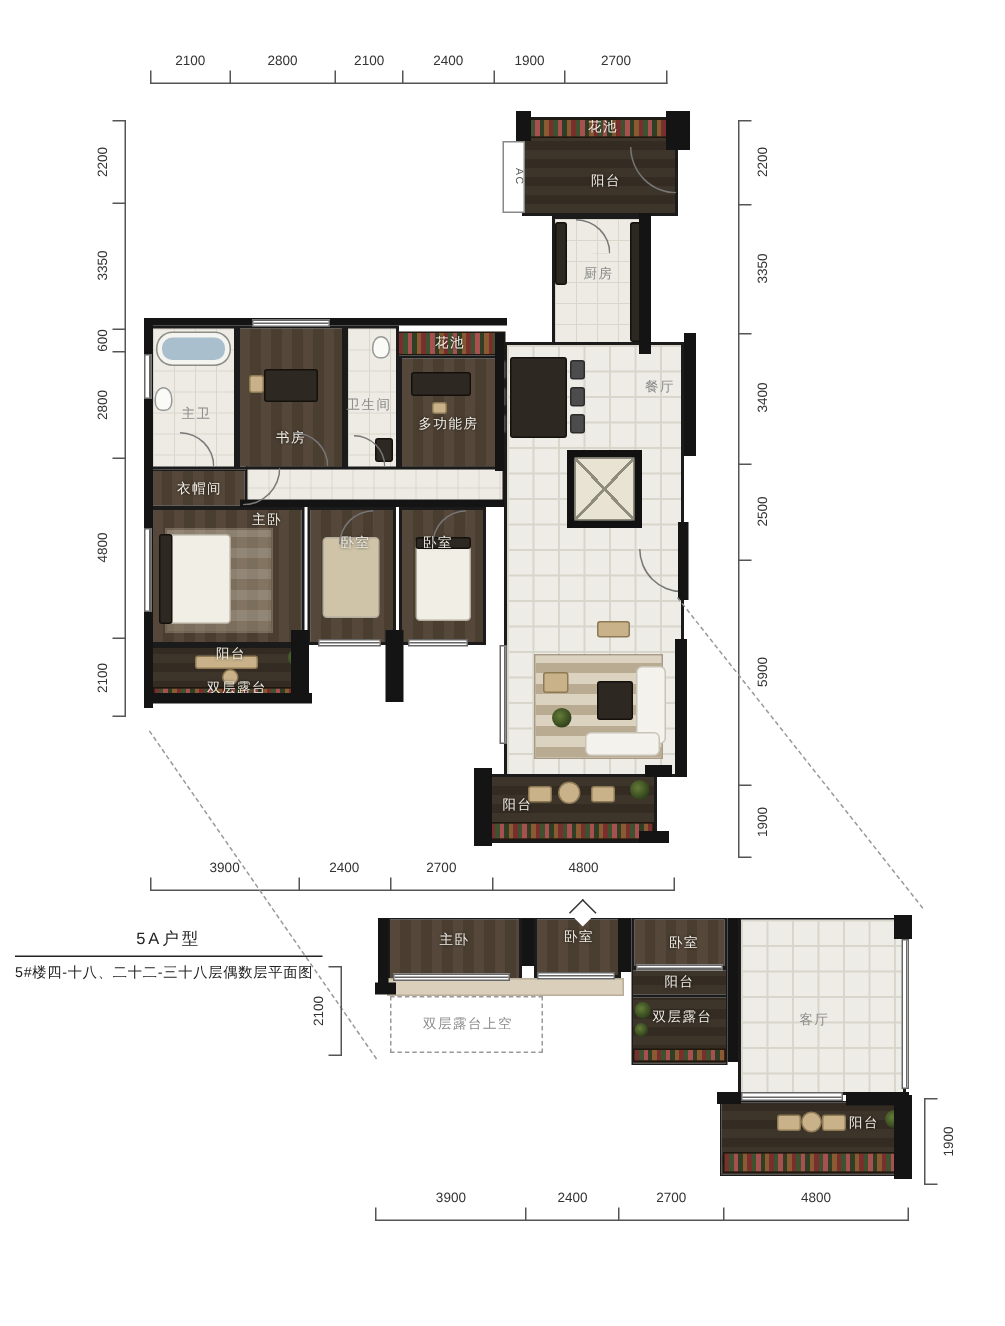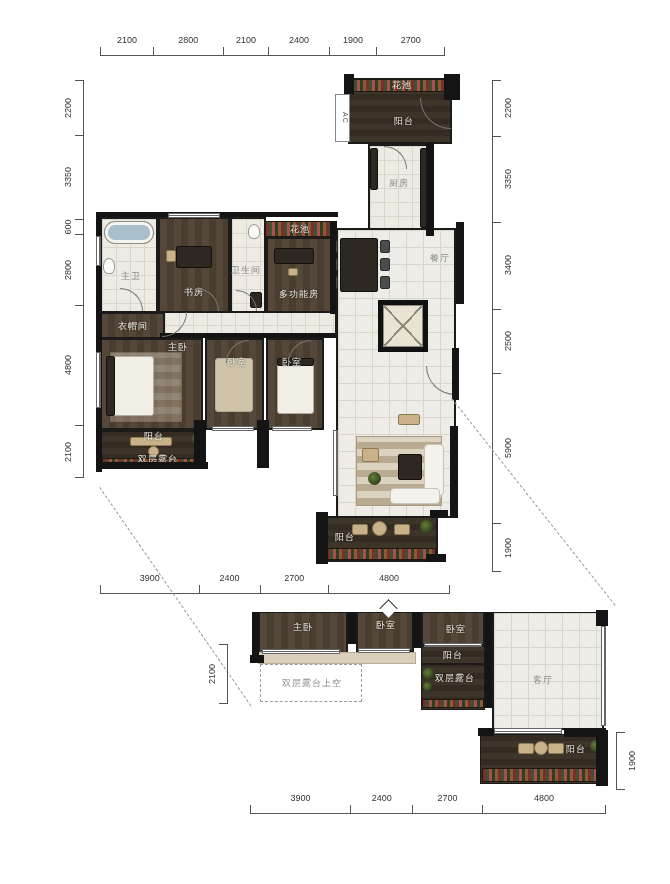--- a/index.html
+++ b/index.html
@@ -200,21 +200,21 @@
   <div class="lbl" style="left:194px;top:292px">书房</div>
 
   <div class="room tile" style="left:230px;top:217px;width:36px;height:96px"></div>
   <div class="furn" style="left:248px;top:224px;width:12px;height:15px;background:#fafaf6;border:1px solid #999;border-radius:50% 50% 40% 40%"></div>
   <div class="furn darkf" style="left:250px;top:292px;width:12px;height:16px"></div>
   <div class="lbl dark" style="left:246px;top:270px">卫生间</div>
 
   <div class="room wood" style="left:266px;top:237px;width:66px;height:76px"></div>
   <div class="furn darkf" style="left:274px;top:248px;width:40px;height:16px"></div>
   <div class="furn tan" style="left:288px;top:268px;width:10px;height:8px"></div>
-  <div class="lbl" style="left:299px;top:294px">多功能房</div>
+  <div class="lbl" style="left:299px;top:283px">多功能房</div>
 
   <div class="room wood" style="left:100px;top:313px;width:64px;height:25px;border-width:1px"></div>
   <div class="lbl" style="left:133px;top:326px">衣帽间</div>
 
   <div class="room wood" style="left:100px;top:338px;width:103px;height:92px"></div>
   <div class="furn rug" style="left:110px;top:352px;width:72px;height:70px;opacity:.45"></div>
   <div class="furn bed" style="left:106px;top:356px;width:48px;height:60px"></div>
   <div class="furn darkf" style="left:106px;top:356px;width:9px;height:60px"></div>
   <div class="lbl" style="left:178px;top:347px">主卧</div>
 
@@ -276,20 +276,25 @@
   <div class="door tr" style="left:120px;top:288px;width:22px;height:22px"></div>
   <div class="door tr" style="left:196px;top:288px;width:22px;height:22px"></div>
   <div class="door tr" style="left:236px;top:290px;width:20px;height:20px"></div>
   <div class="door br" style="left:162px;top:312px;width:24px;height:24px"></div>
   <div class="door tl" style="left:226px;top:340px;width:22px;height:22px"></div>
   <div class="door tl" style="left:288px;top:340px;width:22px;height:22px"></div>
 
   <div class="dash" style="left:100px;top:487px;width:266px;transform:rotate(55.3deg)"></div>
   <div class="dash" style="left:452px;top:398px;width:264px;transform:rotate(51.7deg)"></div>
 
+  <div class="title-block" style="left:10px;top:618px;width:205px">
+    <div class="tname">5A户型</div>
+    <hr>
+    <div class="tdesc">5#楼四-十八、二十二-三十八层偶数层平面图</div>
+  </div>
 
   <div class="room wood" style="left:258px;top:612px;width:90px;height:42px;border-top-width:1px"></div>
   <div class="lbl" style="left:303px;top:627px">主卧</div>
 
   <div class="room wood" style="left:356px;top:612px;width:58px;height:40px;border-top-width:1px"></div>
   <div class="lbl" style="left:386px;top:625px">卧室</div>
 
   <div class="room wood" style="left:421px;top:612px;width:64px;height:34px;border-top-width:1px"></div>
   <div class="lbl" style="left:456px;top:629px">卧室</div>
 

